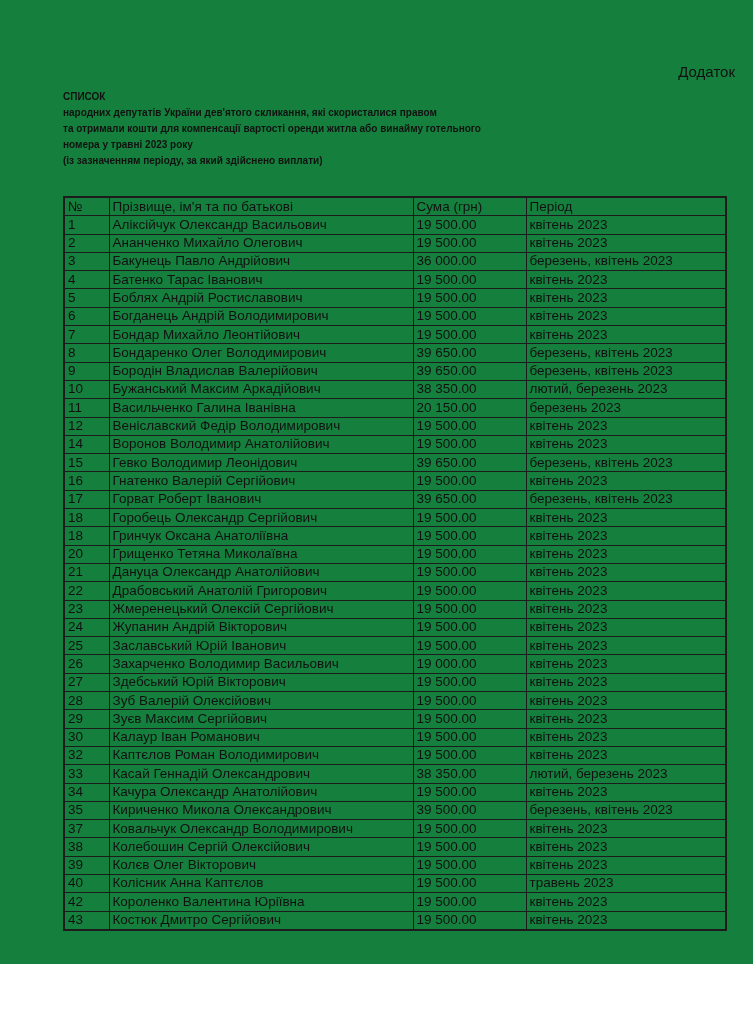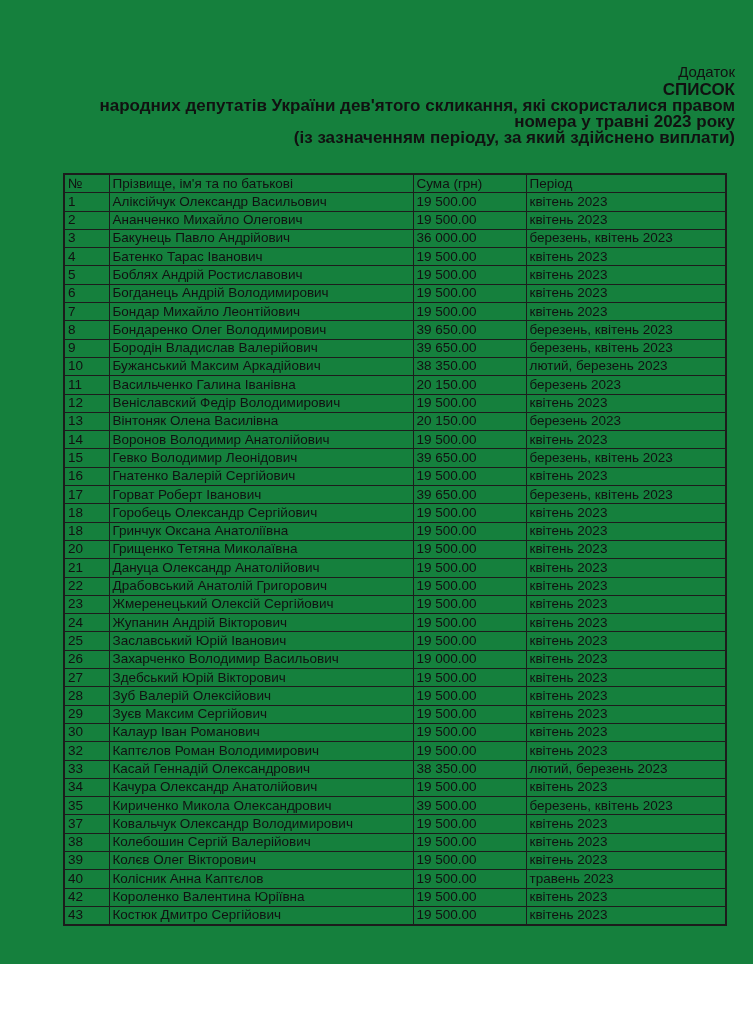--- a/index.html
+++ b/index.html
@@ -18,26 +18,26 @@
     box-sizing: border-box;
   }
   .annex {
     padding-top: 63px;
     padding-right: 18px;
     text-align: right;
     font-size: 15px;
     line-height: 18px;
   }
   .title-block {
-    margin-top: 1px;
+    margin-top: 8px;
     margin-left: 63px;
     width: 672px;
-    text-align: right;
+    text-align: left;
     font-weight: bold;
-    font-size: 17px;
+    font-size: 10px;
     line-height: 16px;
   }
   .title-line { white-space: nowrap; }
   table.payments {
     margin-left: 63px;
     margin-top: 27px;
     border-collapse: collapse;
     table-layout: fixed;
     width: 662px;
     font-size: 13.5px;
@@ -65,20 +65,21 @@
 </head>
 <body>
 
 <div class="page">
 
   <div class="annex">Додаток</div>
 
   <div class="title-block">
     <div class="title-line">СПИСОК</div>
     <div class="title-line">народних депутатів України дев'ятого скликання, які скористалися правом</div>
+    <div class="title-line">та отримали кошти для компенсації вартості оренди житла або винайму готельного</div>
     <div class="title-line">номера у травні 2023 року</div>
     <div class="title-line">(із зазначенням періоду, за який здійснено виплати)</div>
   </div>
 
   <table class="payments">
     <colgroup>
       <col class="c-num">
       <col class="c-name">
       <col class="c-sum">
       <col class="c-period">
@@ -169,26 +170,20 @@
     <td class="cell-period">березень 2023</td>
   </tr>
 
   <tr>
     <td class="cell-num">12</td>
     <td class="cell-name">Веніславский Федір Володимирович</td>
     <td class="cell-sum">19 500.00</td>
     <td class="cell-period">квітень 2023</td>
   </tr>
 
-  <tr>
-    <td class="cell-num">13</td>
-    <td class="cell-name">Вінтоняк Олена Василівна</td>
-    <td class="cell-sum">20 150.00</td>
-    <td class="cell-period">березень 2023</td>
-  </tr>
 
   <tr>
     <td class="cell-num">14</td>
     <td class="cell-name">Воронов Володимир Анатолійович</td>
     <td class="cell-sum">19 500.00</td>
     <td class="cell-period">квітень 2023</td>
   </tr>
 
   <tr>
     <td class="cell-num">15</td>
@@ -334,21 +329,21 @@
 
   <tr>
     <td class="cell-num">37</td>
     <td class="cell-name">Ковальчук Олександр Володимирович</td>
     <td class="cell-sum">19 500.00</td>
     <td class="cell-period">квітень 2023</td>
   </tr>
 
   <tr>
     <td class="cell-num">38</td>
-    <td class="cell-name">Колебошин Сергій Валерійович</td>
+    <td class="cell-name">Колебошин Сергій Олексійович</td>
     <td class="cell-sum">19 500.00</td>
     <td class="cell-period">квітень 2023</td>
   </tr>
 
   <tr>
     <td class="cell-num">39</td>
     <td class="cell-name">Колєв Олег Вікторович</td>
     <td class="cell-sum">19 500.00</td>
     <td class="cell-period">квітень 2023</td>
   </tr>

